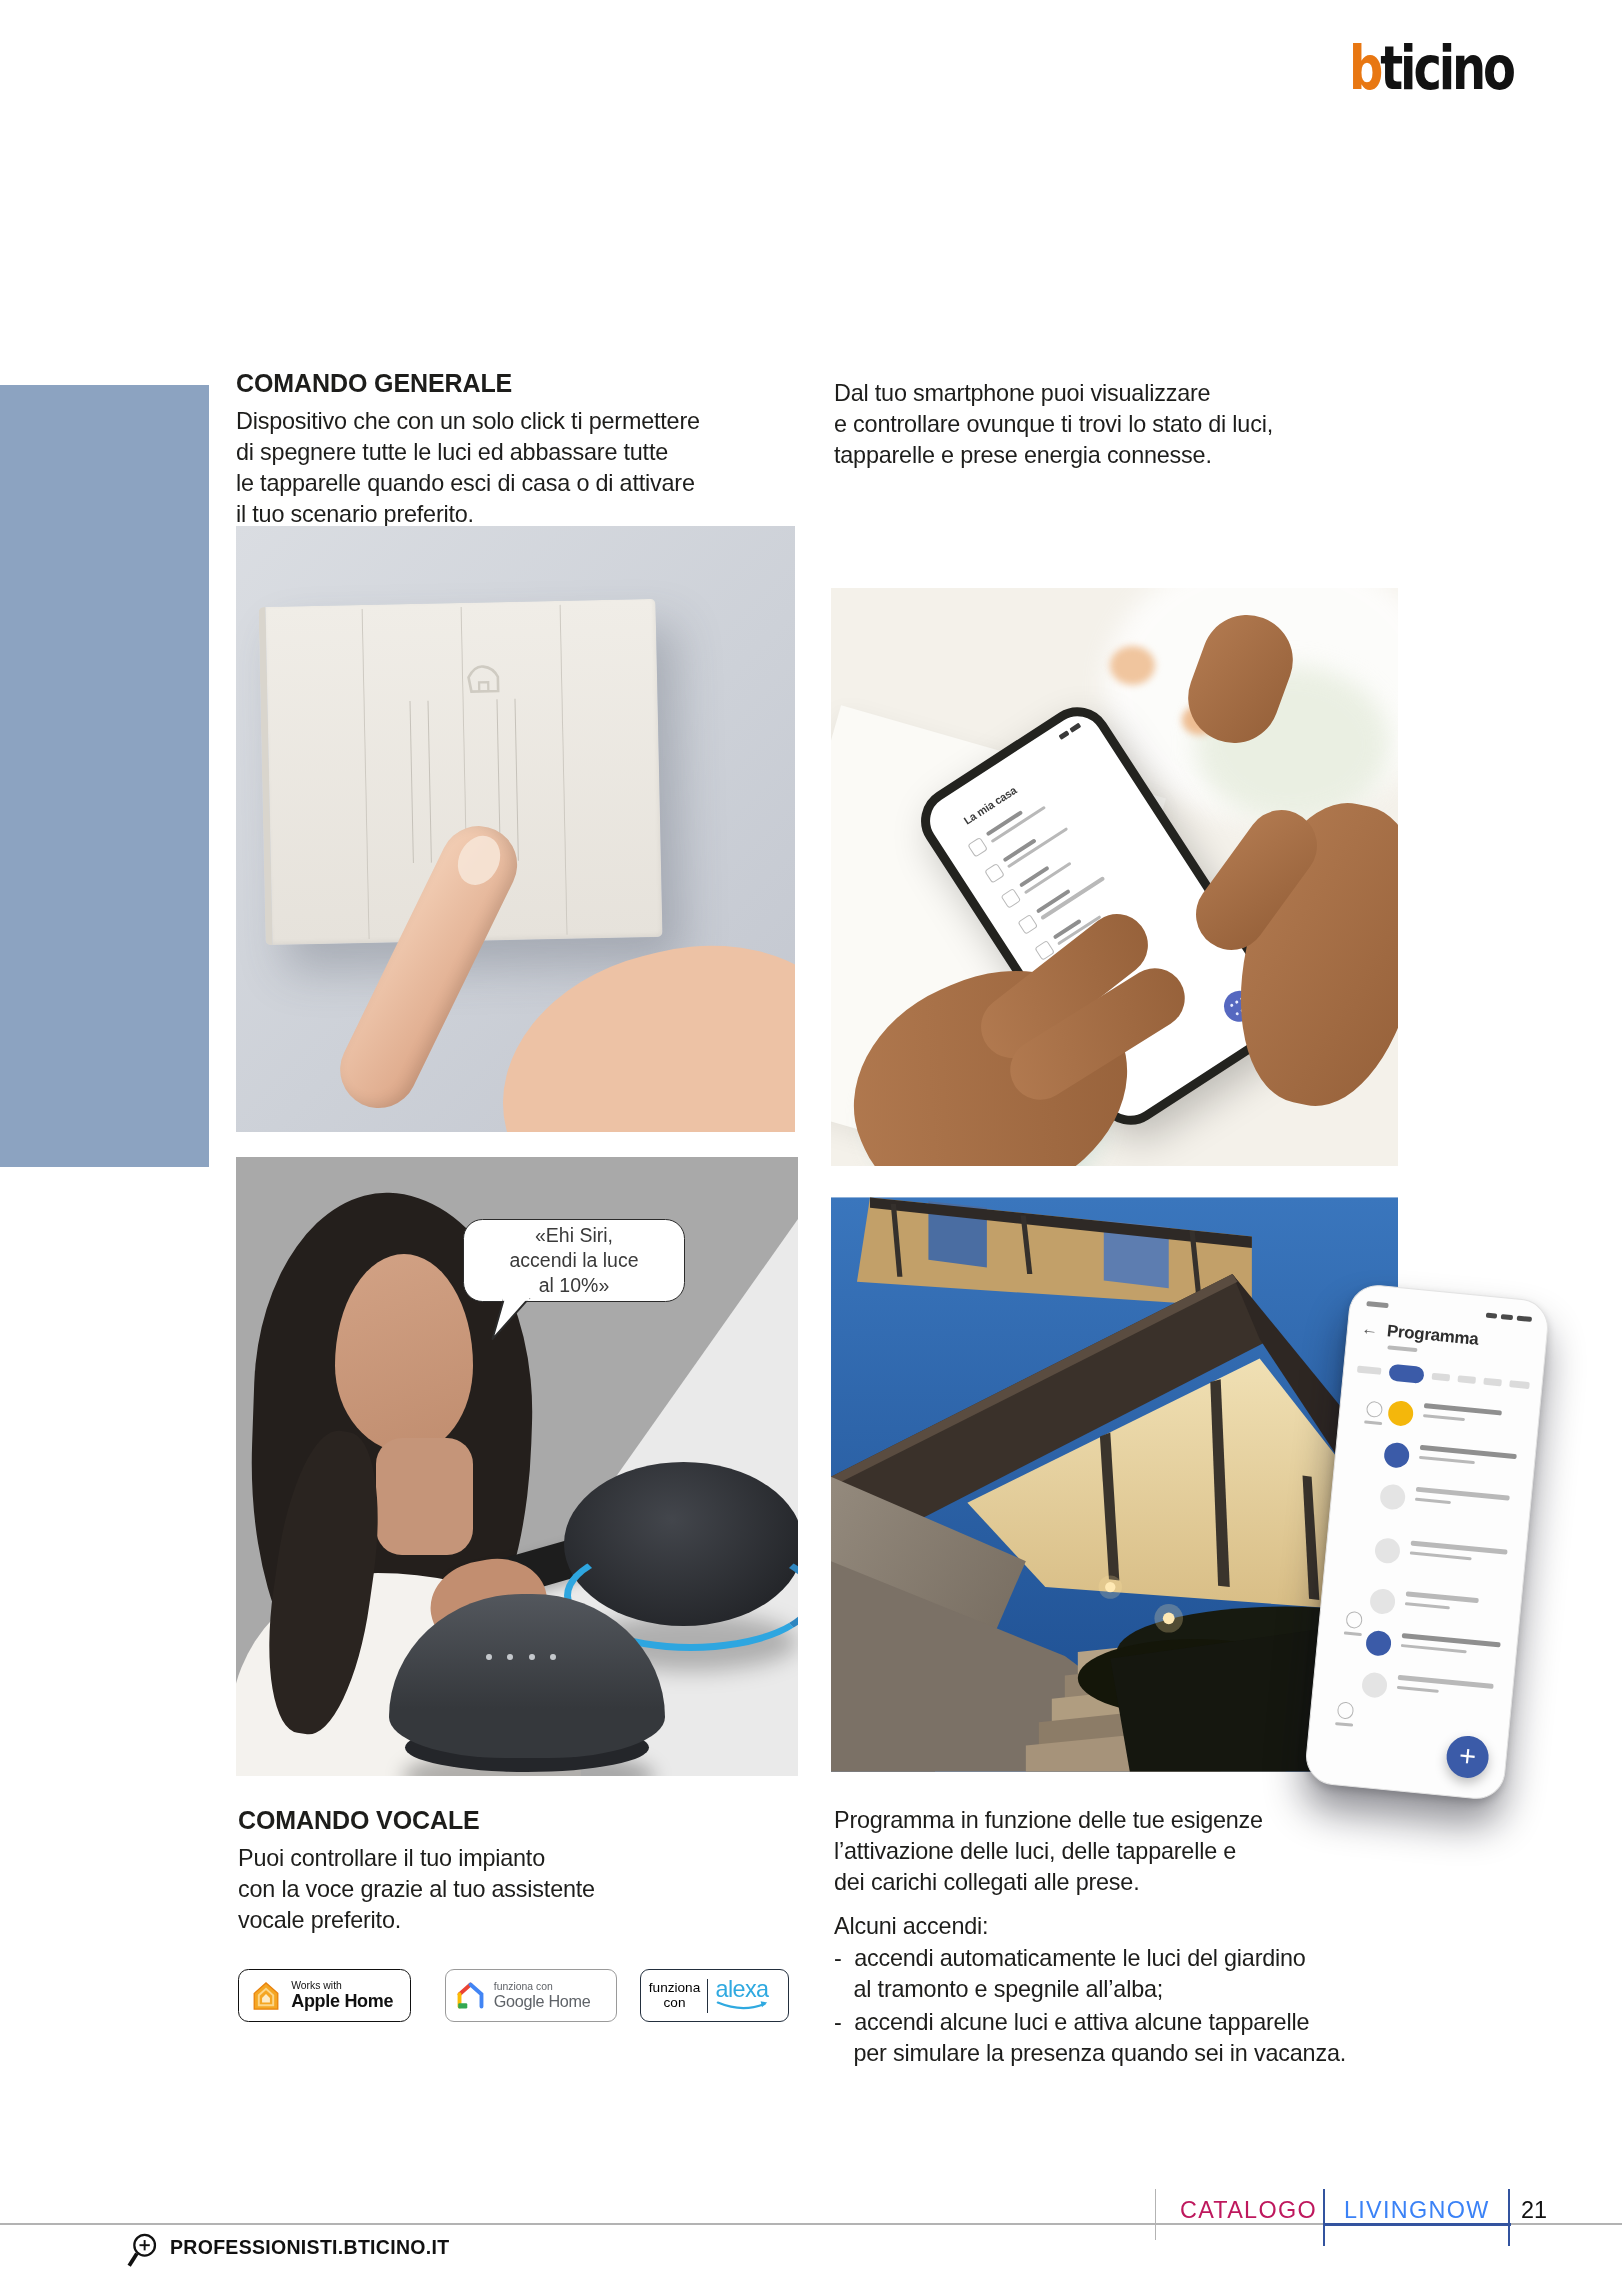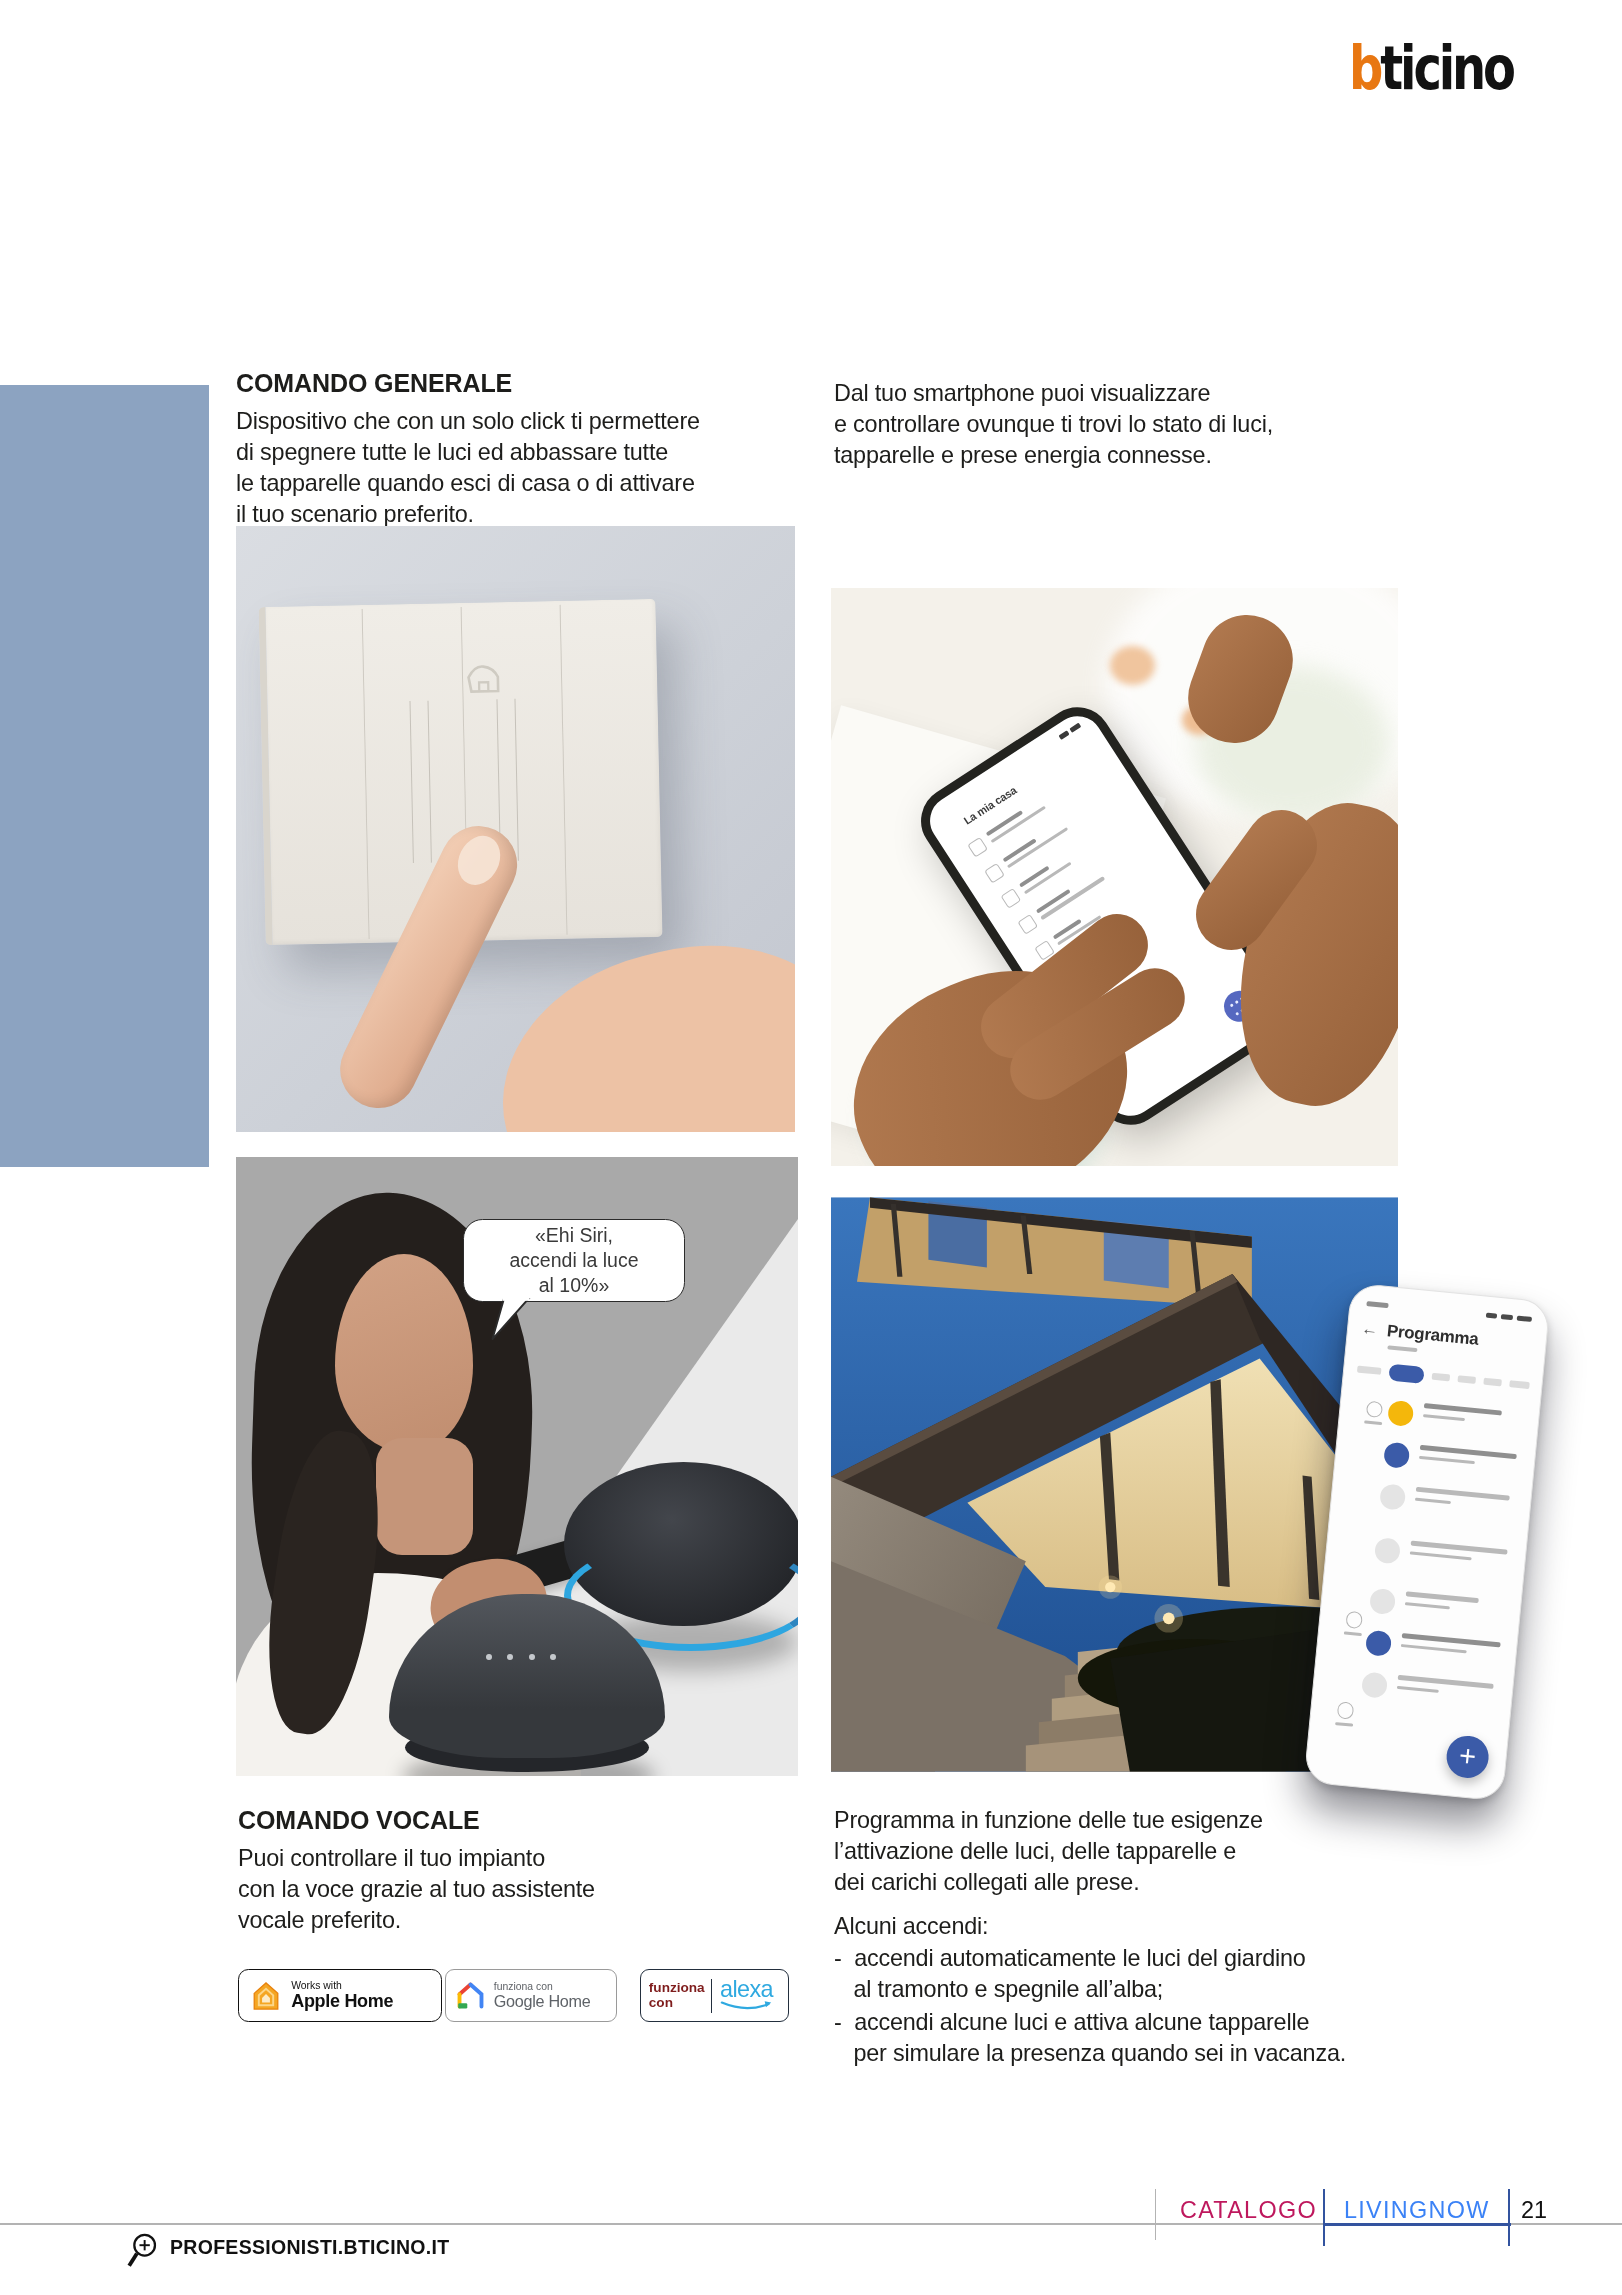--- a/index.html
+++ b/index.html
@@ -113,29 +113,29 @@
   .prow{display:flex;align-items:flex-start;gap:10.4px;margin:0 0 17px 36px;}
   .pc{width:25px;height:25px;border-radius:50%;flex:0 0 auto;}
   .rail{position:absolute;left:13px;display:flex;flex-direction:column;align-items:center;gap:3.9px;}
   .rail .ic{width:14.3px;height:14.3px;border:1.3px solid #b5b5b5;border-radius:50%;}
   .fab4{position:absolute;right:17px;bottom:19.5px;width:42px;height:42px;border-radius:50%;background:#3B5BA8;
         color:#fff;font-size:29px;display:flex;align-items:center;justify-content:center;
         box-shadow:0 5.2px 11.7px rgba(0,0,0,.25);}
 
   
   .badge{position:absolute;top:1969px;height:53px;background:#fff;display:flex;align-items:center;box-sizing:border-box;}
-  .bdg-apple{left:238px;width:204px;border:1.9px solid #111;border-radius:10.4px;padding:0 10.4px;gap:7.8px;}
+  .bdg-apple{left:238px;width:173px;border:1.9px solid #111;border-radius:10.4px;padding:0 10.4px;gap:7.8px;}
   .bdg-google{left:445px;width:172px;border:1.3px solid #9a9a9a;border-radius:9px;padding:0 9px;gap:7.8px;}
   .bdg-alexa{left:640px;width:149px;border:1.9px solid #232F3E;border-radius:9px;padding:0 7.8px;gap:6.5px;}
   .bstack{display:flex;flex-direction:column;justify-content:center;line-height:1.12;}
   .b-small{font-size:10.4px;color:#111;}
   .b-big{font-size:18px;font-weight:600;color:#111;letter-spacing:-0.3px;}
   .g-small{font-size:10.4px;color:#5f6368;}
   .g-big{font-size:16.2px;color:#5f6368;letter-spacing:-0.3px;}
-  .ax-left{font-size:13.6px;font-weight:700;color:#7f1d1d;text-align:left;line-height:1.05;white-space:pre-line;}
+  .ax-left{font-size:13.6px;font-weight:400;color:#000000;text-align:center;line-height:1.05;white-space:pre-line;}
   .ax-div{width:1.3px;height:34px;background:#232F3E;}
   .ax-brand{font-size:23.4px;color:#2FA9E0;font-weight:500;letter-spacing:-0.6px;line-height:.9;}
 
   
   .hr{position:absolute;left:0;top:2223px;width:1623px;height:1.9px;background:#b3b3b3;}
   .f-site{position:absolute;left:170px;top:2236px;font-size:19.5px;font-weight:700;letter-spacing:0.3px;color:#111;}
   .f-cat{position:absolute;left:1180px;top:2197px;font-size:23.4px;letter-spacing:1.3px;color:#be185d;}
   .f-liv{position:absolute;left:1344px;top:2197px;font-size:23.4px;letter-spacing:1.3px;color:#3b82f6;}
   .f-num{position:absolute;left:1521px;top:2197px;font-size:23.4px;color:#111;}
   .vline{position:absolute;width:1.3px;background:#b3b3b3;}

